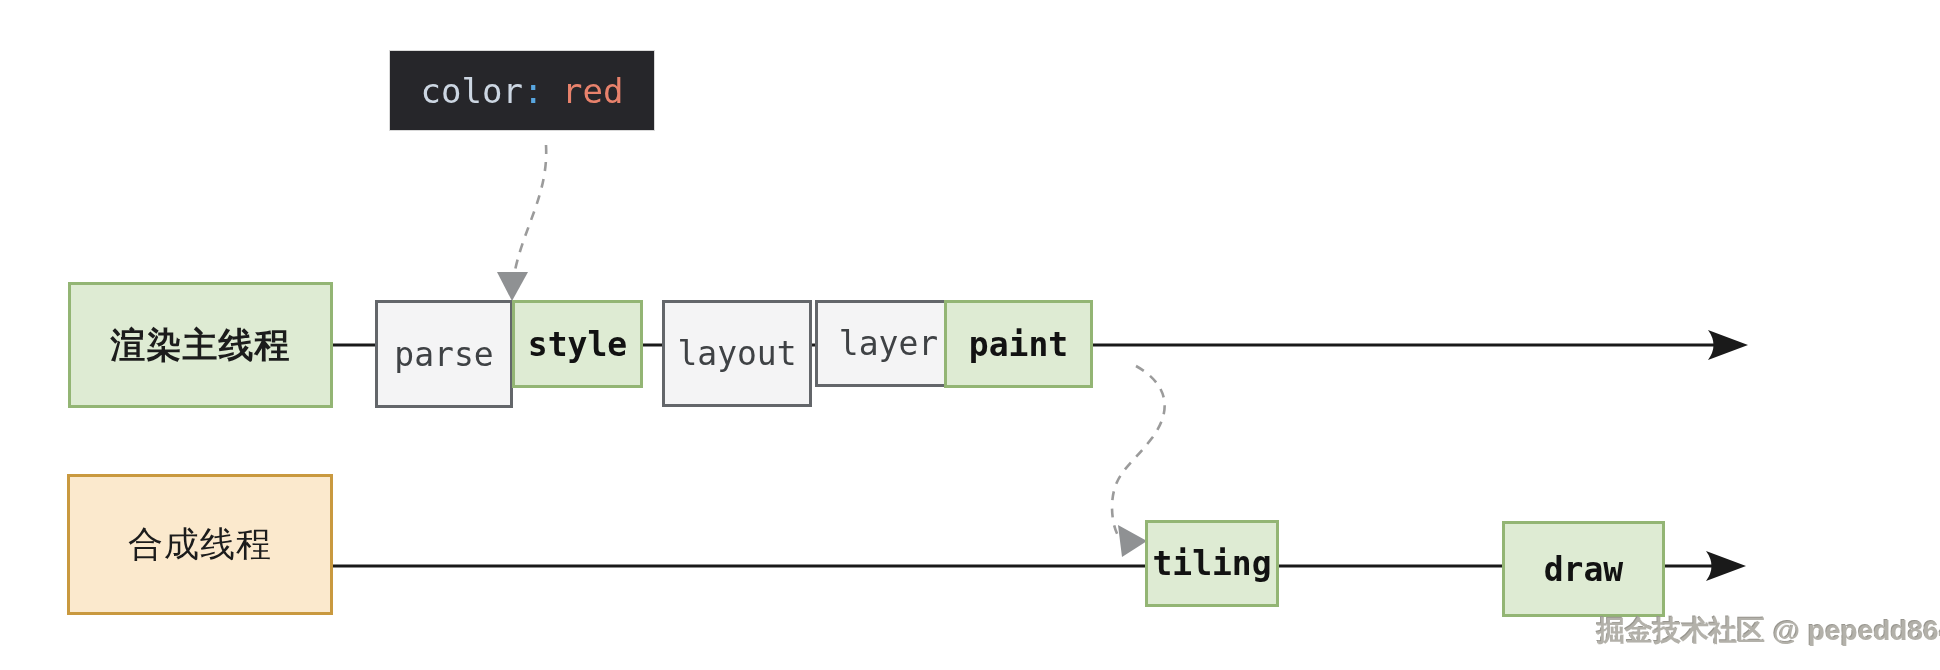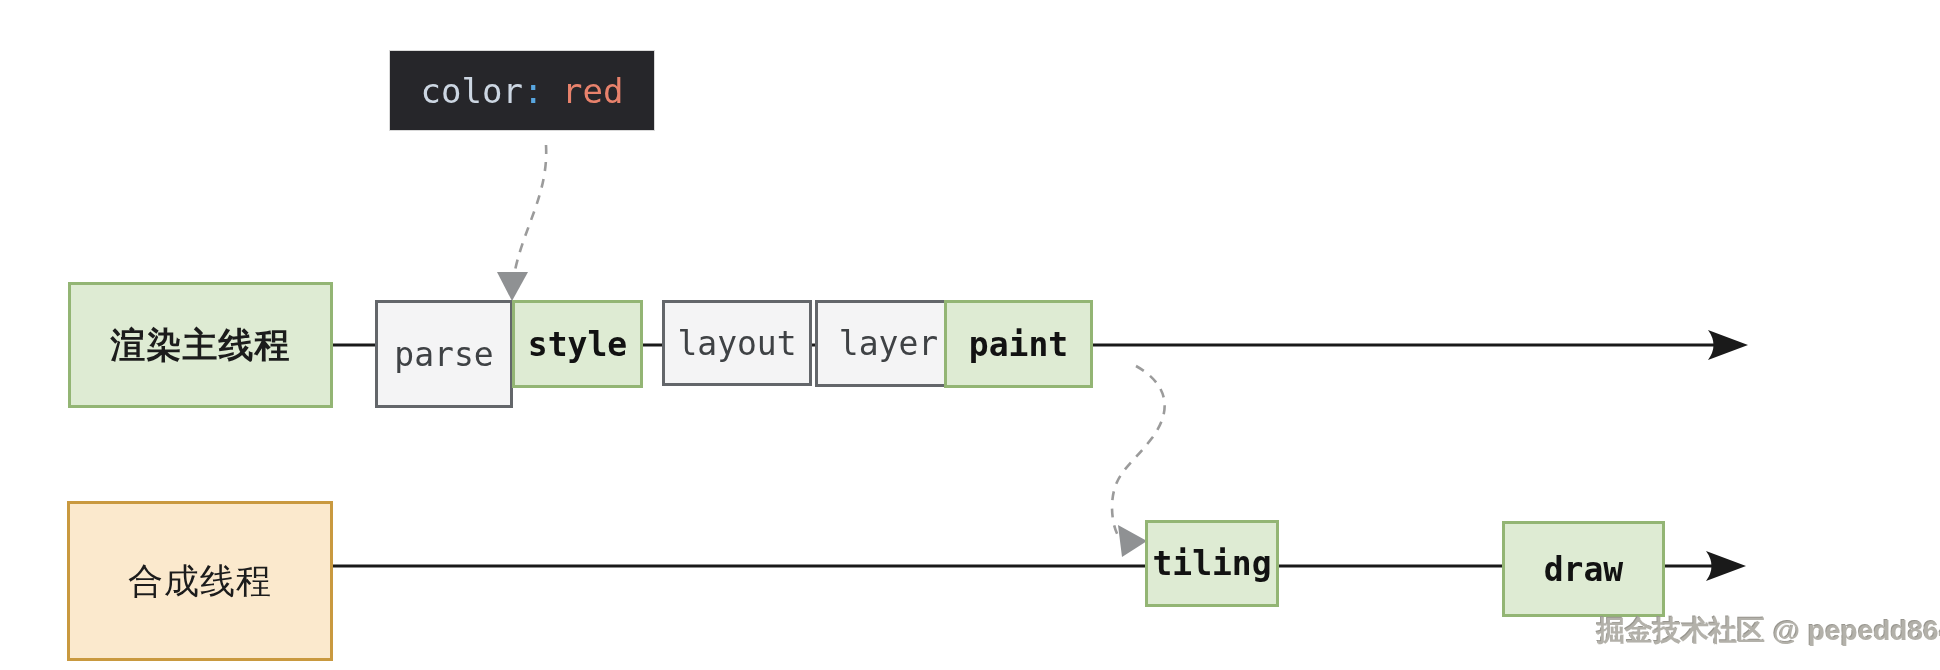--- a/index.html
+++ b/index.html
@@ -93,31 +93,31 @@
 
   <div class="box thread-label green" style="left:68px;top:282px;width:265px;height:126px">
     <span>渲染主线程</span>
   </div>
   <div class="box stage default" style="left:375px;top:300px;width:138px;height:108px">
     <span>parse</span>
   </div>
   <div class="box stage highlight" style="left:512px;top:300px;width:131px;height:88px">
     <span>style</span>
   </div>
-  <div class="box stage default" style="left:662px;top:300px;width:150px;height:86px">
+  <div class="box stage default" style="left:662px;top:300px;width:150px;height:107px">
     <span>layout</span>
   </div>
   <div class="box stage default" style="left:815px;top:300px;width:147px;height:87px">
     <span>layer</span>
   </div>
   <div class="box stage highlight" style="left:944px;top:300px;width:149px;height:88px">
     <span>paint</span>
   </div>
 
-  <div class="box thread-label orange" style="left:67px;top:501px;width:266px;height:160px">
+  <div class="box thread-label orange" style="left:67px;top:474px;width:266px;height:141px">
     <span>合成线程</span>
   </div>
   <div class="box stage highlight" style="left:1145px;top:520px;width:134px;height:87px">
     <span>tiling</span>
   </div>
   <div class="box stage highlight" style="left:1502px;top:521px;width:163px;height:96px">
     <span>draw</span>
   </div>
 
   <div class="watermark">掘金技术社区 @ pepedd864</div>

